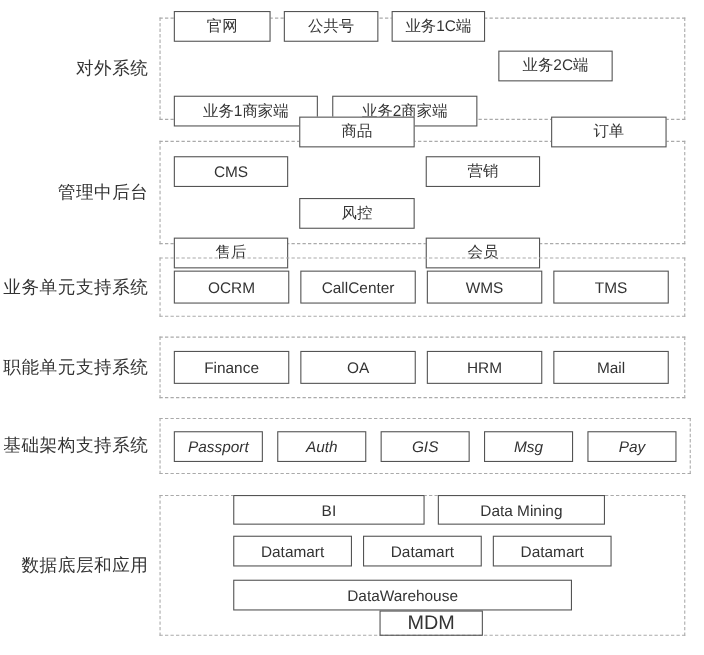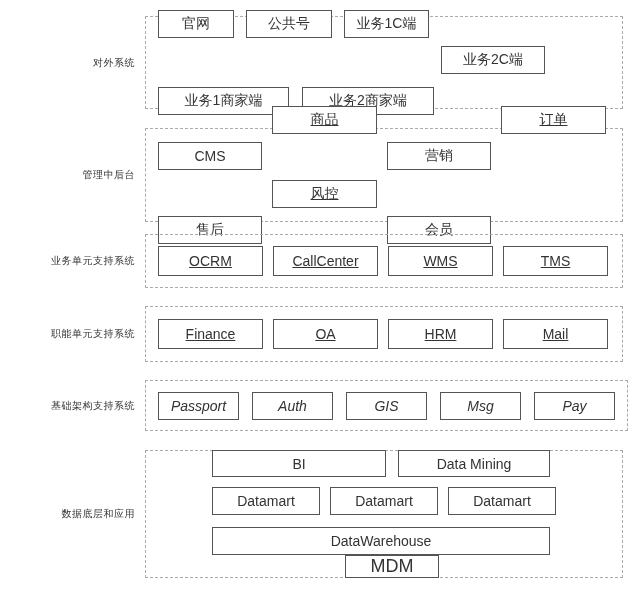--- a/index.html
+++ b/index.html
@@ -18,21 +18,21 @@
   }
   .canvas { width: 640px; height: 595px; padding-top: 16px; }
   .section-row { display: flex; align-items: stretch; }
   .mb19 { margin-bottom: 19px; }
   .mb18 { margin-bottom: 18px; }
   .mb12 { margin-bottom: 12px; }
   .label-col {
     width: 145px; min-width: 145px;
     display: flex; align-items: center; justify-content: flex-end;
     padding-right: 10px;
-    font-size: 10px; color: var(--text);
+    font-size: 16px; color: var(--text);
     text-align: right;
     letter-spacing: 0.5px;
   }
   .section {
     flex: 1; margin-right: 17px;
     border: 1px dashed var(--dash-border);
     display: flex; flex-direction: column; justify-content: center;
     padding: 0 12px;
   }
   .box-row { display: flex; }
@@ -51,32 +51,32 @@
     font-size: 14px; color: var(--text);
     white-space: nowrap;
   }
   .s1 { height: 93px; }
   .s2 { height: 94px; }
   .s3 { height: 54px; }
   .s4 { height: 56px; }
   .s5 { height: 51px; }
   .s6 { height: 128px; flex-direction: column; align-items: center; }
   .s3 .box, .s4 .box { height: 30px; }
-  .w88  { width: 76px; }
+  .w88  { width: 88px; }
   .w86  { width: 86px; }
   .w85  { width: 85px; }
   .w104 { width: 104px; margin-top: 36px; }
-  .w105 { width: 105px; text-decoration: underline; }
+  .w105 { width: 105px; }
   .w131 { width: 131px; }
   .w132 { width: 132px; }
   .w81  { width: 81px; }
   .w174 { width: 174px; }
   .w152 { width: 152px; }
   .w108 { width: 108px; }
-  .w338 { width: 338px; }
+  .w338 { width: 308px; }
   .data-left { display: flex; flex-direction: column; }
   .data-left .box { height: 27px; }
   .data-left .box-row:nth-child(2) .box { height: 28px; }
   .data-left .box-row:nth-child(3) .box { height: 28px; }
   .mdm {
     width: 94px; height: 105px; margin-left: 16px;
     border: 1.5px solid var(--box-border);
     display: flex; align-items: center; justify-content: center;
     font-size: 18px;
   }

